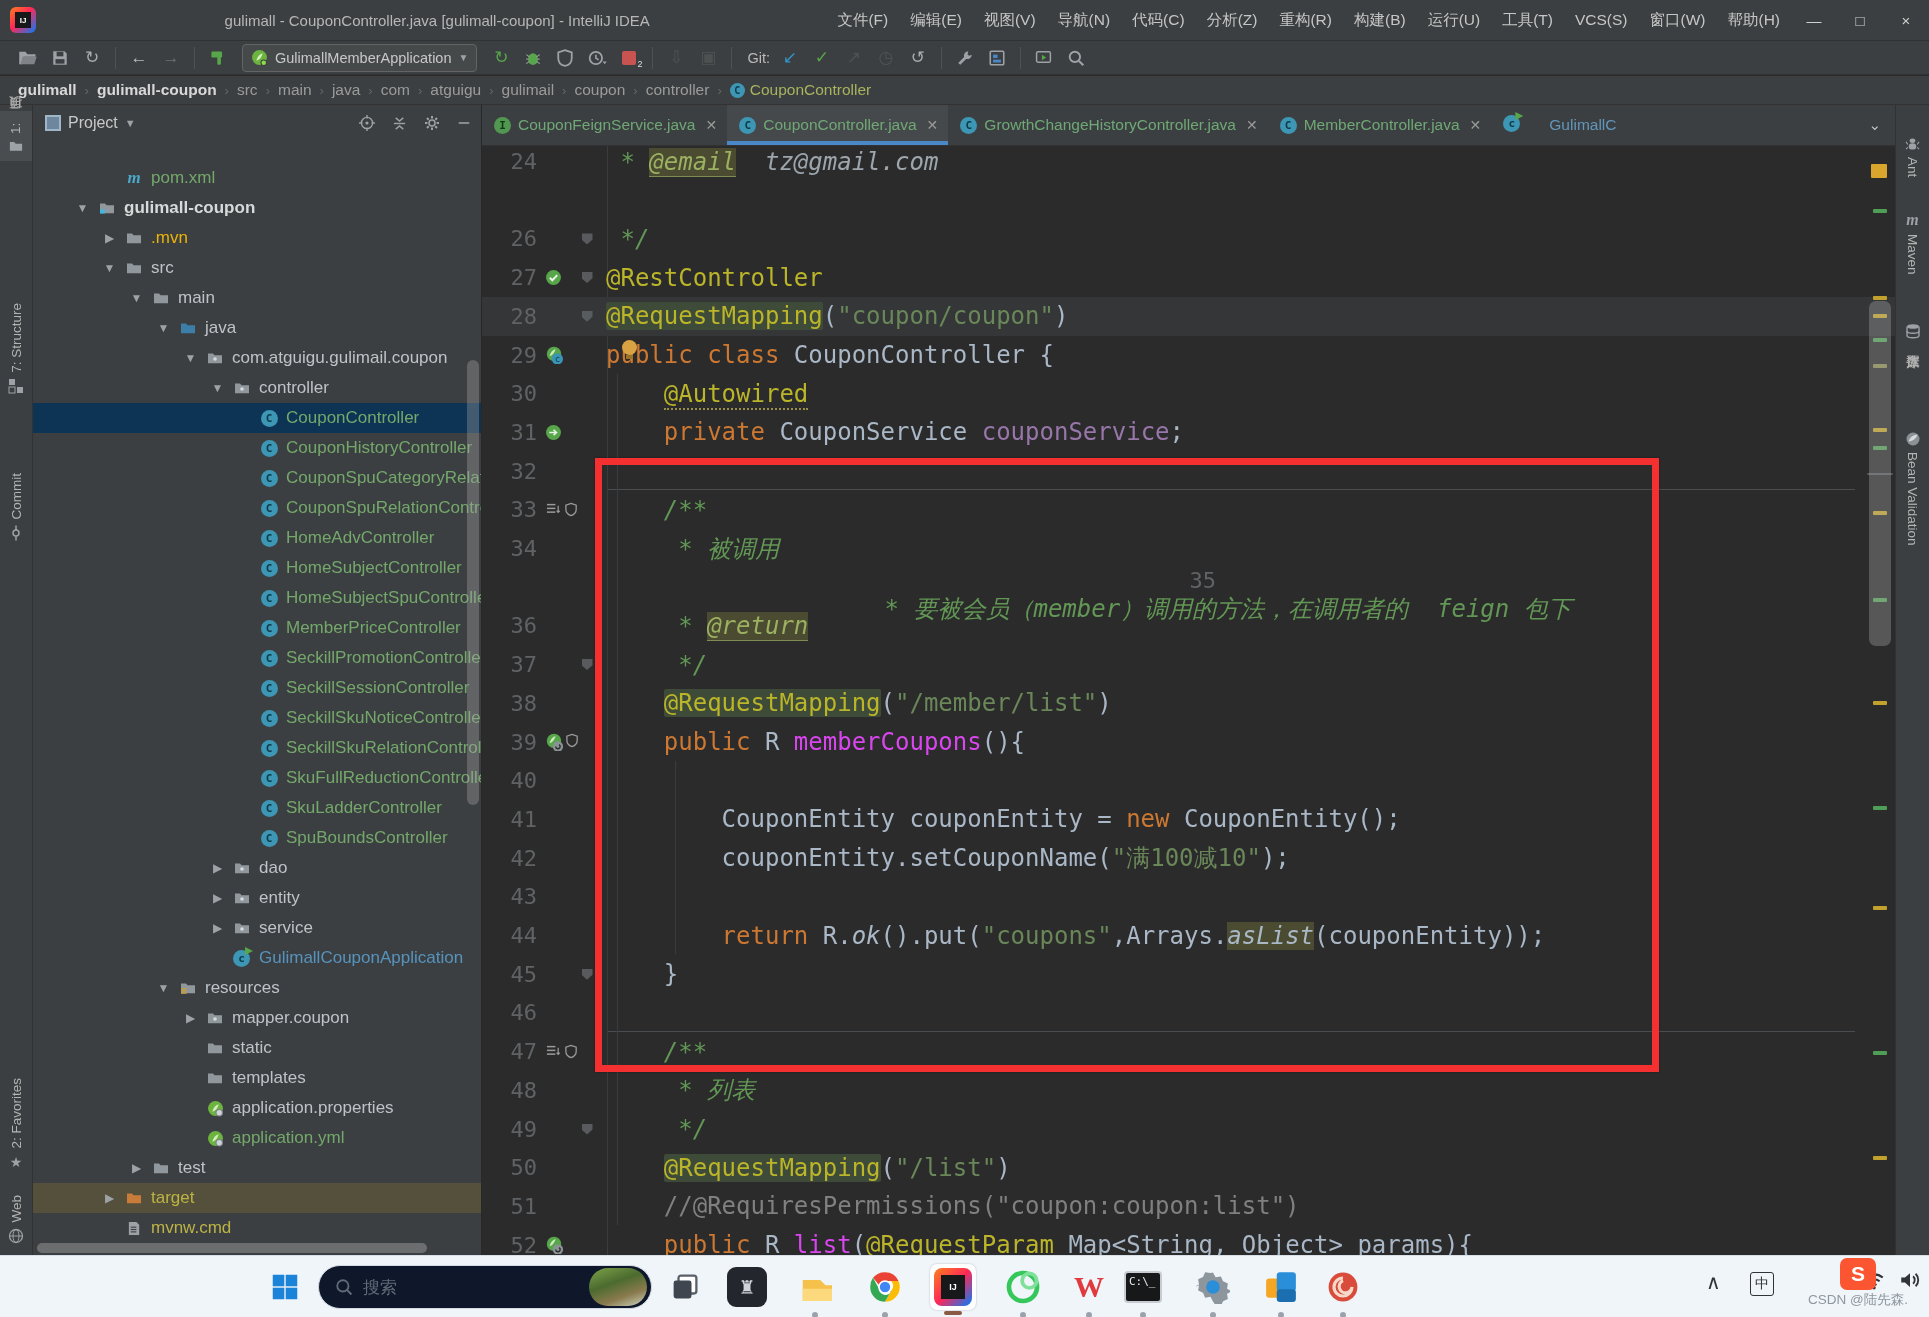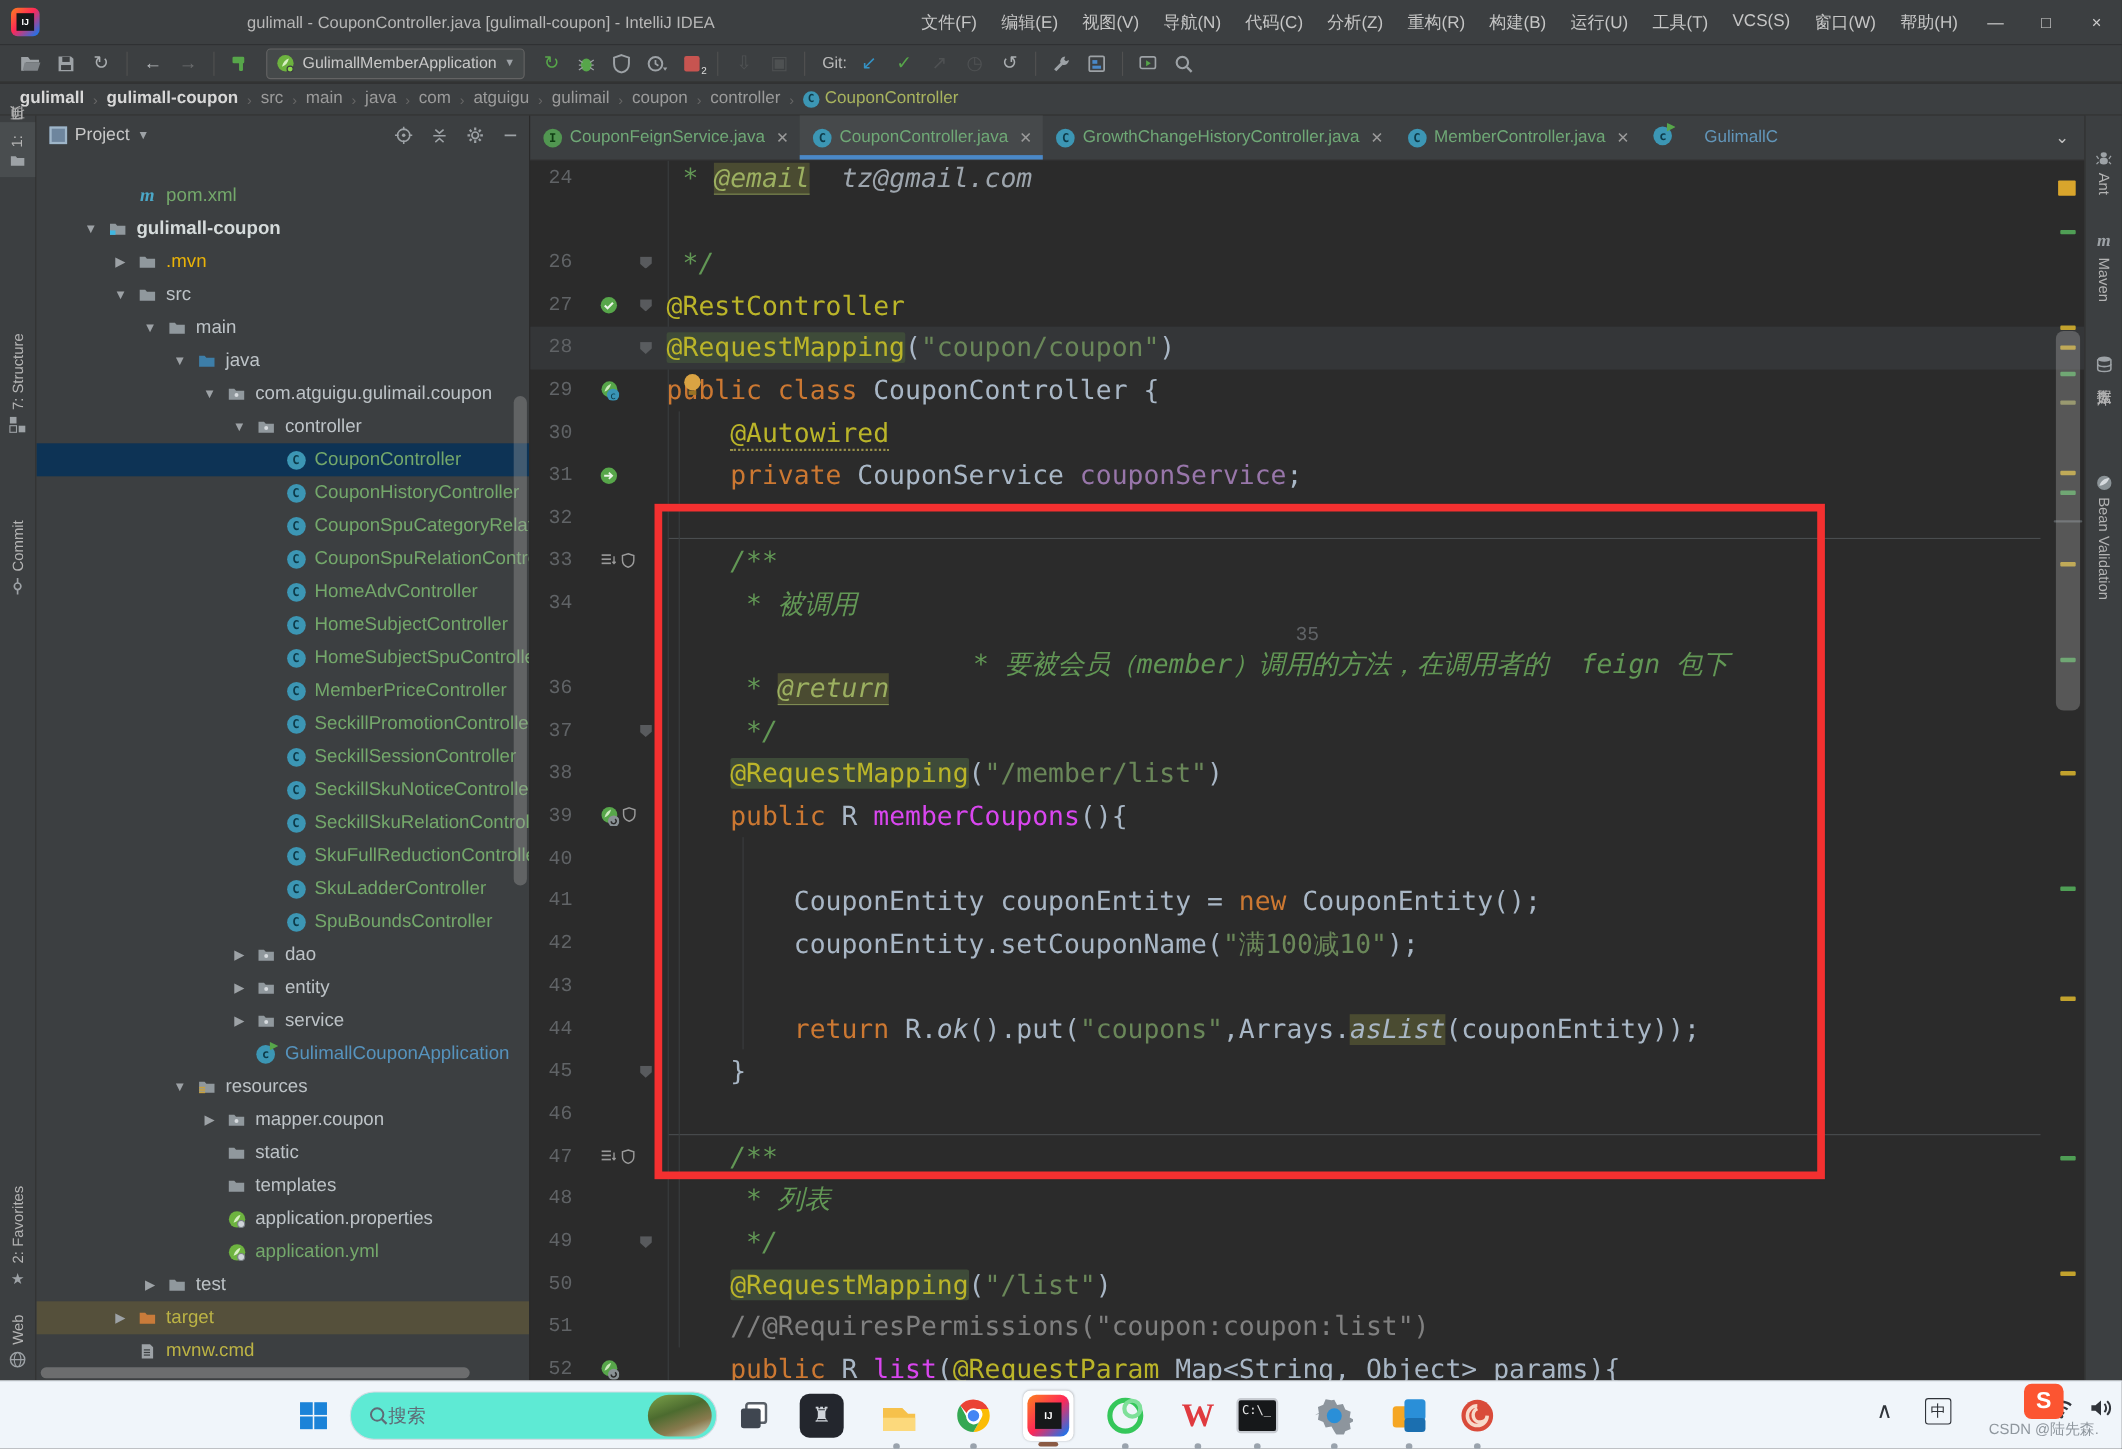--- a/index.html
+++ b/index.html
@@ -70,21 +70,21 @@
   #tab-chevron{margin-left:auto;align-self:center;color:#c0c0c0;font-size:15px;padding:0 14px;}
   .cicon{width:17px;height:17px;border-radius:50%;flex:none;display:flex;align-items:center;justify-content:center;
          font-size:11px;font-weight:bold;color:#0d3b4a;background:#3c96b4;font-family:"DejaVu Sans Mono",monospace;}
   .cicon.iface{background:#519651;color:#0e3d12;}
   
   #code{flex:1;position:relative;overflow:hidden;background:#2b2b2b;
         font-family:"DejaVu Sans Mono",monospace;font-size:24px;}
   #gutter-line{position:absolute;left:125px;top:0;bottom:0;width:1px;background:#3a3d3f;}
   .cl{position:absolute;left:0;width:100%;height:39px;display:flex;align-items:center;}
   .cl.caret{background:#343638;}
-  .lnum{width:55px;text-align:center;color:#606366;font-size:18px;flex:none;font-family:Liberation Mono, monospace;}
+  .lnum{width:55px;text-align:right;color:#606366;font-size:22px;flex:none;}
   .gic{width:38px;flex:none;display:flex;gap:2px;justify-content:flex-start;padding-left:8px;box-sizing:border-box;}
   .fold{width:24px;flex:none;display:flex;justify-content:center;}
   .fold .pent{width:11px;height:11px;background:#606366;clip-path:polygon(0 0,100% 0,100% 55%,50% 100%,0 55%);opacity:.85;}
   .ctext{margin-left:7px;white-space:pre;}
   .tk-k{color:#cc7832}.tk-a{color:#bbb529}.tk-s{color:#6a8759}.tk-p{color:#a9b7c6}
   .tk-d{color:#629755;font-style:italic}.tk-c{color:#808080}.tk-f{color:#9876aa}.tk-m{color:#d946ef}
   .tk-di{color:#9da5ad;font-style:italic}
   .tk-ah{color:#bbb529;background:#3e4b39;border-radius:2px;}
   .tk-dt{color:#9cb061;background:#4a4b31;border-bottom:1px solid #7e8b52;font-style:italic;}
   .tk-aw{color:#bbb529;border-bottom:2px dotted #98904a;}
@@ -99,22 +99,22 @@
   #vthumb{position:absolute;border-radius:7px;background:rgba(190,190,190,.30);}
   
   #rightbar{width:33px;background:#3c3f41;border-left:1px solid #323232;position:relative;flex:none;}
   
   #taskbar{position:absolute;left:0;top:1255px;width:1929px;height:62px;background:#f0f5fa;
            border-top:1px solid #d9dfe6;}
   .tb-icon{position:absolute;top:8px;width:46px;height:46px;border-radius:7px;display:flex;align-items:center;justify-content:center;}
   .tb-icon.active{background:#ffffff;box-shadow:0 0 2px rgba(0,0,0,.25);}
   .rdot{position:absolute;top:56px;width:6px;height:6px;border-radius:3px;background:#9aa3ad;}
   .rbar{position:absolute;top:55px;width:18px;height:4px;border-radius:2px;background:#8a5a44;}
-  #search-pill{position:absolute;left:318px;top:9px;width:334px;height:44px;background:#5eead4;border:1px solid #d4dae2;
-               border-radius:22px;display:flex;align-items:center;padding:0 4px 0 16px;box-sizing:border-box;}
+  #search-pill{position:absolute;left:318px;top:9px;width:334px;height:44px;background:#0f172a;border:1px solid #d4dae2;
+               border-radius:22px;display:flex;align-items:center;padding:0 4px 0 16px;box-sizing:border-box;gap:10px;}
   #search-pill .ph{color:#5f6b76;font-size:17px;flex:1;}
   #pill-img{width:58px;height:38px;border-radius:19px;background:
             linear-gradient(160deg,#7ca24a 0%,#4c6b2f 40%,#8a7a4e 70%,#cfd8c2 100%);}
   .tray{position:absolute;top:14px;color:#30343a;font-size:20px;}
   #watermark{position:absolute;left:1788px;top:1258px;width:140px;text-align:center;z-index:60;}
   #wm-logo{width:36px;height:32px;border-radius:7px;background:#fc5531;color:#fff;font-weight:bold;font-size:21px;
            display:inline-flex;align-items:center;justify-content:center;}
   #wm-text{font-size:13.5px;color:#8f979e;margin-top:1px;white-space:nowrap;}
   svg{display:block;}
 </style>

